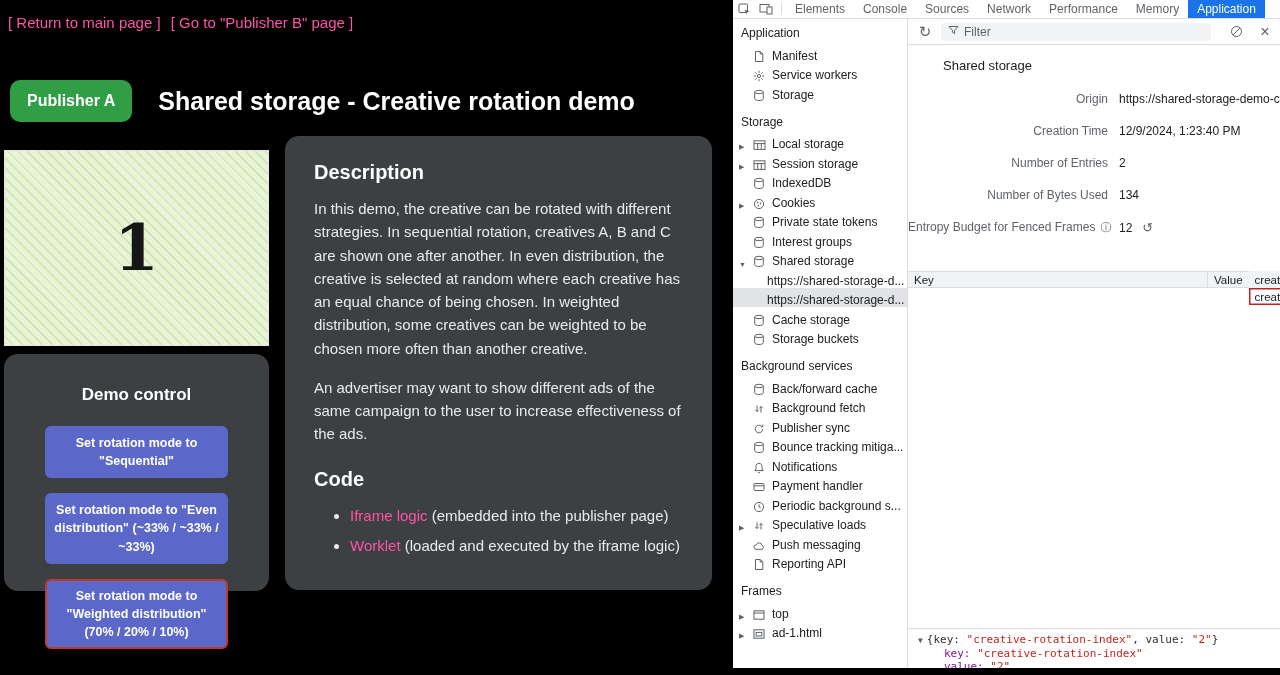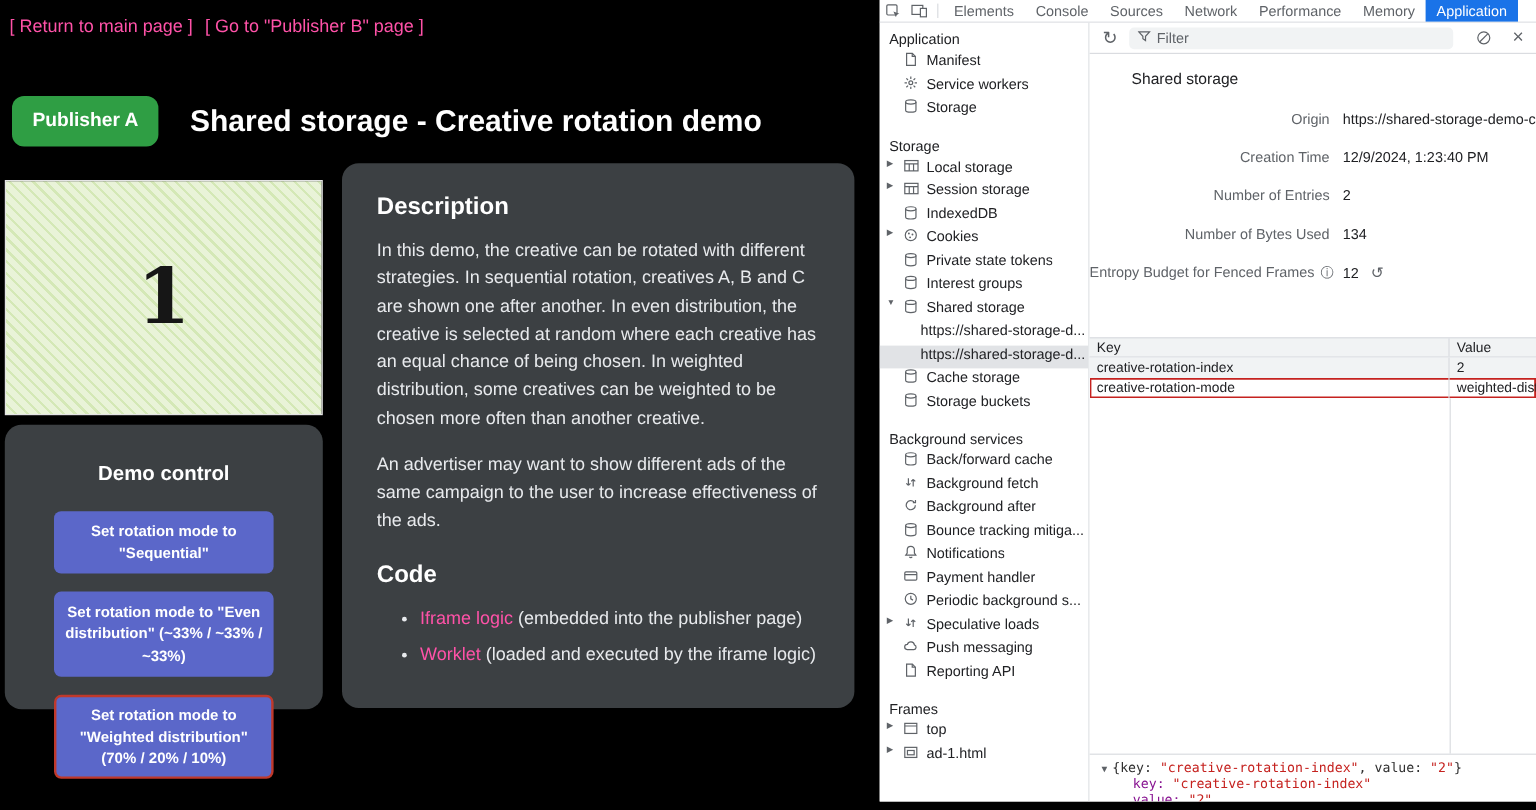--- a/index.html
+++ b/index.html
@@ -39,21 +39,21 @@
     font-size:12px;display:flex;flex-direction:column;overflow:hidden}
   .dt-tabbar{height:19px;flex:none;display:flex;align-items:center;background:#fff;border-bottom:1px solid #dadce0;padding-left:0}
   .dt-iconbtn{display:flex;align-items:center;justify-content:center;width:22px;height:100%;color:#5f6368;cursor:pointer;flex:none}
   .dt-vdivider{width:1px;height:12px;background:#dadce0;margin:0 4px;flex:none}
   .dt-tabs{display:flex;height:100%}
   .dt-tab{display:flex;align-items:center;padding:0 9px;height:100%;color:#5f6368;font-size:12px;white-space:nowrap;cursor:pointer}
   .dt-tab.active{background:#1a73e8;color:#fff}
   .dt-body{flex:1;display:flex;min-height:0}
   .dt-sidebar{width:175px;flex:none;border-right:1px solid #dadce0;overflow:hidden;padding-top:4px;background:#fff}
   .dt-section-title{height:20px;line-height:20px;padding-left:8px;color:#202124;white-space:nowrap}
-  .dt-item{display:flex;align-items:flex-start;height:19.5px;padding-left:6px;color:#202124;white-space:nowrap;cursor:pointer;overflow:hidden}
+  .dt-item{display:flex;align-items:flex-end;height:19.5px;padding-left:6px;color:#202124;white-space:nowrap;cursor:pointer;overflow:hidden}
   .dt-item .arrow{width:12px;flex:none;font-size:7px;color:#5f6368;text-align:left}
   .dt-item .icon{width:16px;flex:none;display:flex;align-items:center;justify-content:center;margin-right:5px}
   .dt-item .lbl{overflow:hidden;white-space:nowrap}
   .dt-item.child{padding-left:34px}
   .dt-item.selected{background:#e1e3e6}
   .dt-section-title{margin-top:10px}
   .dt-sidebar > .dt-section-title:first-child{margin-top:0}
 
   .dt-main{flex:1;display:flex;flex-direction:column;min-width:0;background:#fff}
   .dt-toolbar{height:26px;flex:none;display:flex;align-items:center;border-bottom:1px solid #dadce0;padding:0 8px;gap:7px}
@@ -64,21 +64,21 @@
   .tb-spacer{flex:1}
   .close-x{font-size:16px}
   .panel-title{flex:none;padding:13px 0 10px 35px;font-size:13px;color:#202124}
   .meta{flex:none}
   .meta-row{display:flex;height:32px;align-items:center}
   .meta-label{width:200px;flex:none;text-align:right;color:#5f6368;white-space:nowrap}
   .meta-label .info{margin-left:5px;color:#5f6368;font-size:11px}
   .meta-value{flex:1;margin-left:11px;color:#202124;white-space:nowrap;overflow:hidden;min-width:0}
   .meta-value .reset{margin-left:10px;color:#5f6368;font-size:13px;cursor:pointer}
 
-  .kv-area{flex:1;margin-top:38px;display:flex;flex-direction:column;min-height:0}
+  .kv-area{flex:1;margin-top:28px;display:flex;flex-direction:row;min-height:0}
   .kv-header{display:flex;height:17px;flex:none;background:#f1f3f4;border-top:1px solid #dadce0;border-bottom:1px solid #dadce0;align-items:center}
   .kv-header .kv-col-key,.kv-header .kv-col-value{font-size:11.5px;color:#202124}
   .kv-col-key{width:300px;flex:none;padding:0 6px;border-right:1px solid #dadce0;height:100%;display:flex;align-items:center;overflow:hidden;white-space:nowrap}
   .kv-col-value{flex:1;padding:0 6px;height:100%;display:flex;align-items:center;overflow:hidden;white-space:nowrap;min-width:0}
   .kv-row{display:flex;height:17px;flex:none;align-items:center;font-size:11.5px;cursor:pointer}
   #kv-rows .kv-row:nth-child(odd){background:#f1f3f4}
   .kv-row.highlighted{background:#fff;box-shadow:inset 0 0 0 1.5px #c5221f}
   .kv-empty{flex:1;position:relative;min-height:0}
   .kv-empty::before{content:'';position:absolute;left:300px;top:0;bottom:0;width:1px;background:#dadce0}
 
@@ -310,21 +310,21 @@
             <span class="lbl">Background fetch</span>
           </div>
           <div class="dt-item">
             <span class="arrow"></span>
             <span class="icon">
               <svg width="12" height="12" viewBox="0 0 12 12">
                 <path d="M9.8 6a3.8 3.8 0 1 1-1.1-2.7" fill="none" stroke="#5f6368"></path>
                 <path d="M9.9 1.6v2.2H7.7" fill="none" stroke="#5f6368"></path>
               </svg>
             </span>
-            <span class="lbl">Background after</span>
+            <span class="lbl">Publisher sync</span>
           </div>
           <div class="dt-item">
             <span class="arrow"></span>
             <span class="icon">
               <svg width="12" height="13" viewBox="0 0 12 13">
                 <ellipse cx="6" cy="3" rx="4.3" ry="1.7" fill="none" stroke="#5f6368"></ellipse>
                 <path d="M1.7 3v6.8c0 .95 1.9 1.7 4.3 1.7s4.3-.75 4.3-1.7V3" fill="none" stroke="#5f6368"></path>
               </svg>
             </span>
             <span class="lbl">Bounce tracking mitiga...</span>

